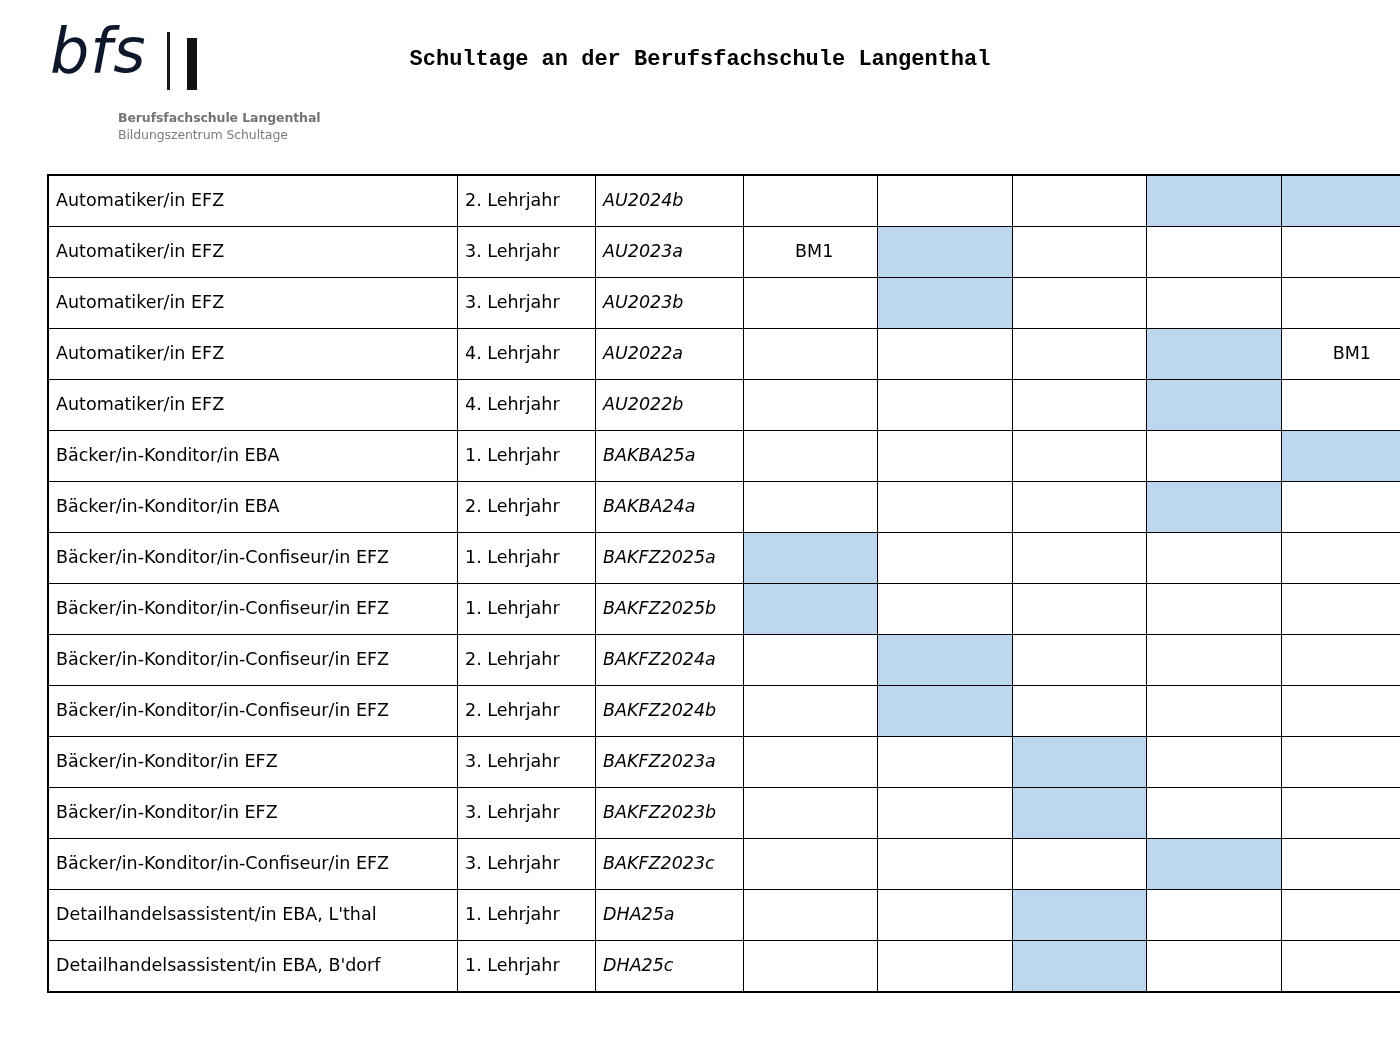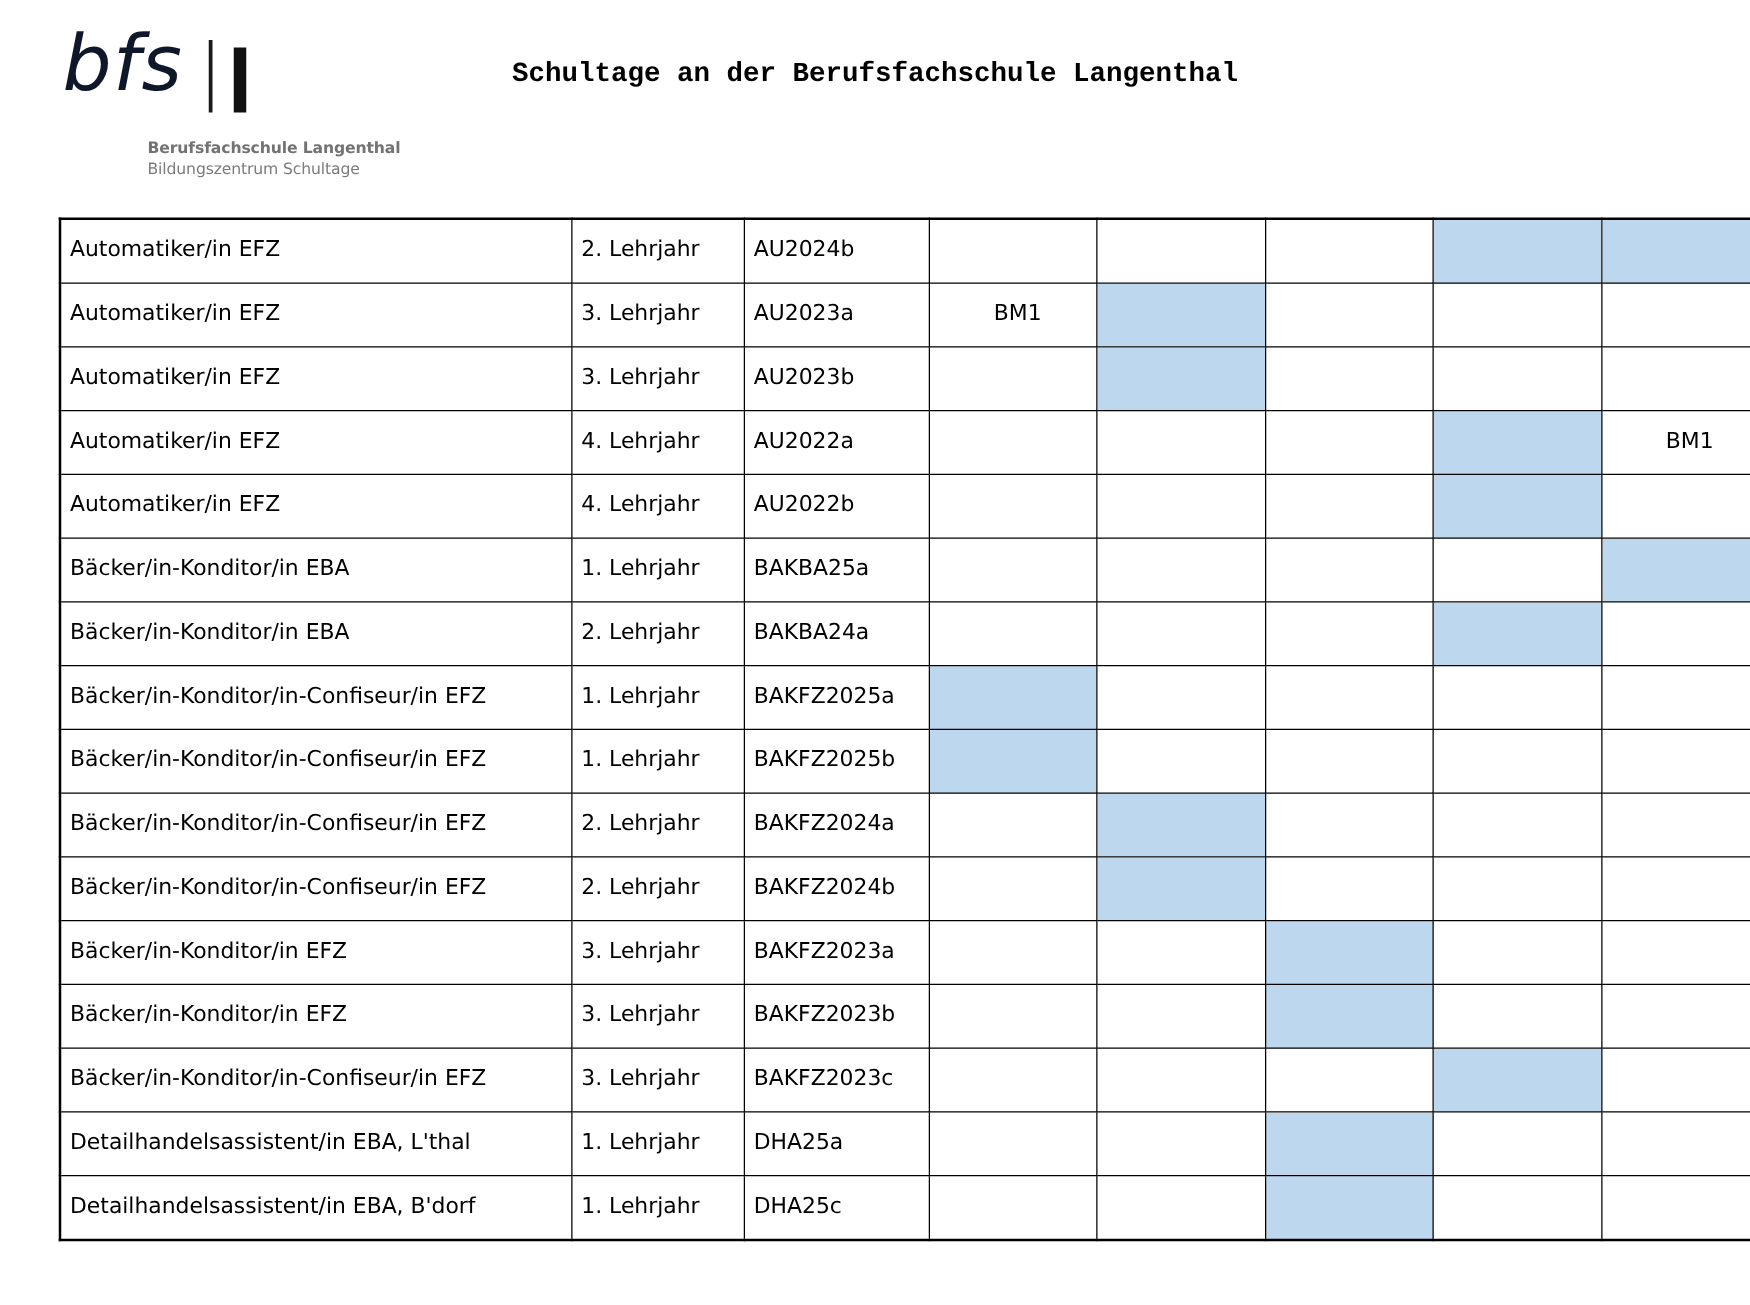--- a/index.html
+++ b/index.html
@@ -127,21 +127,21 @@
     font-weight: 400;
     line-height: 1.1;
     color: #000000;
     vertical-align: middle;
     white-space: nowrap;
     overflow: hidden;
     background: #ffffff;
   }
   td.c-program { width: 401px; margin-top: 26px; }
   td.c-year    { width: 130px; }
-  td.c-class   { width: 140px; }
+  td.c-class   { width: 140px; font-style: italic; }
   td.c-day     { width: 126.4px; padding: 0; text-align: center; }
   td.c-day.highlight { background: #bdd7ee; }
   td.c-day .daylabel {
     display: block;
     font-family: "DejaVu Sans", sans-serif;
     font-size: 17.5px;
   }
 </style>
 </head>
 <body>

